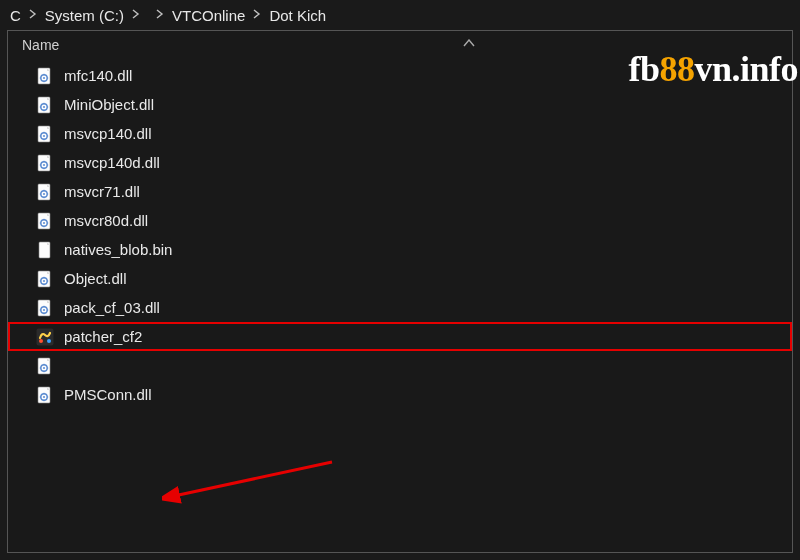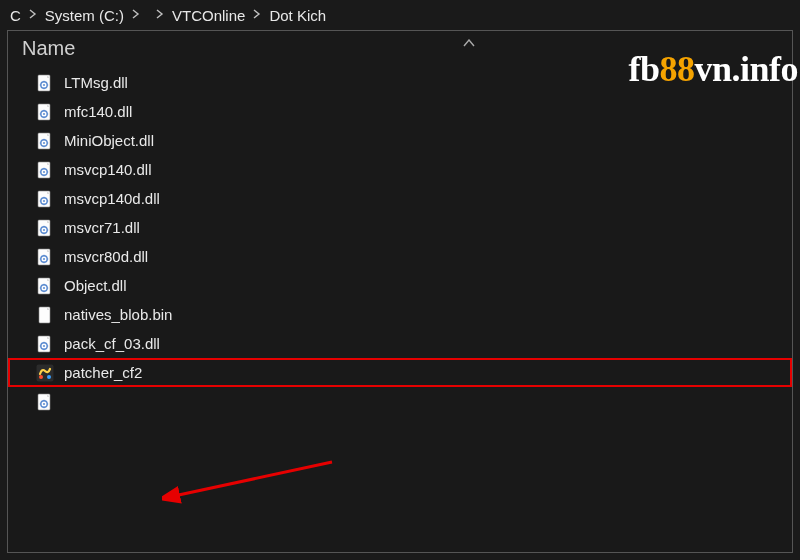--- a/index.html
+++ b/index.html
@@ -22,21 +22,21 @@
   .breadcrumb .sep { margin: 0 8px; color: #c0c0c0; font-size: 11px; }
   .content-wrapper {
     position: absolute;
     top: 30px; left: 7px; right: 7px; bottom: 7px;
     border: 1px solid #555;
     background: #191919;
   }
   .col-header {
     display: flex; align-items: center;
     padding: 6px 12px 6px 14px;
-    font-size: 20px;
+    font-size: 14px;
     color: #d0d0d0;
     border-bottom: 0;
     position: relative;
   }
   .col-header .name-col { flex: 1; }
   .col-header .sort-caret {
     position: absolute;
     left: 455px; top: 6px;
     font-size: 11px;
     color: #aaa;
@@ -135,35 +135,20 @@
             <rect x="2" y="1" width="12" height="16" rx="1" fill="#fdfdfd" stroke="#888" stroke-width="0.6"></rect>
             <path d="M11 1 L14 4 L11 4 Z" fill="#ddd"></path>
             <circle cx="8" cy="11" r="3.2" fill="none" stroke="#5b8bd0" stroke-width="1.4"></circle>
             <circle cx="8" cy="11" r="1" fill="#5b8bd0"></circle>
             <rect x="7.4" y="6.8" width="1.2" height="1.4" fill="#5b8bd0"></rect>
             <rect x="7.4" y="13.8" width="1.2" height="1.4" fill="#5b8bd0"></rect>
             <rect x="3.8" y="10.4" width="1.4" height="1.2" fill="#5b8bd0"></rect>
             <rect x="10.8" y="10.4" width="1.4" height="1.2" fill="#5b8bd0"></rect>
           </svg>
         </span>
-        <span class="file-name">LTMsg.dll</span>
-      </div>
-      <div class="file-row">
-        <span class="file-icon">
-          <svg viewBox="0 0 18 18">
-            <rect x="2" y="1" width="12" height="16" rx="1" fill="#fdfdfd" stroke="#888" stroke-width="0.6"></rect>
-            <path d="M11 1 L14 4 L11 4 Z" fill="#ddd"></path>
-            <circle cx="8" cy="11" r="3.2" fill="none" stroke="#5b8bd0" stroke-width="1.4"></circle>
-            <circle cx="8" cy="11" r="1" fill="#5b8bd0"></circle>
-            <rect x="7.4" y="6.8" width="1.2" height="1.4" fill="#5b8bd0"></rect>
-            <rect x="7.4" y="13.8" width="1.2" height="1.4" fill="#5b8bd0"></rect>
-            <rect x="3.8" y="10.4" width="1.4" height="1.2" fill="#5b8bd0"></rect>
-            <rect x="10.8" y="10.4" width="1.4" height="1.2" fill="#5b8bd0"></rect>
-          </svg>
-        </span>
         <span class="file-name">mfc140.dll</span>
       </div>
       <div class="file-row">
         <span class="file-icon">
           <svg viewBox="0 0 18 18">
             <rect x="2" y="1" width="12" height="16" rx="1" fill="#fdfdfd" stroke="#888" stroke-width="0.6"></rect>
             <path d="M11 1 L14 4 L11 4 Z" fill="#ddd"></path>
             <circle cx="8" cy="11" r="3.2" fill="none" stroke="#5b8bd0" stroke-width="1.4"></circle>
             <circle cx="8" cy="11" r="1" fill="#5b8bd0"></circle>
             <rect x="7.4" y="6.8" width="1.2" height="1.4" fill="#5b8bd0"></rect>
@@ -230,40 +215,40 @@
             <rect x="7.4" y="13.8" width="1.2" height="1.4" fill="#5b8bd0"></rect>
             <rect x="3.8" y="10.4" width="1.4" height="1.2" fill="#5b8bd0"></rect>
             <rect x="10.8" y="10.4" width="1.4" height="1.2" fill="#5b8bd0"></rect>
           </svg>
         </span>
         <span class="file-name">msvcr80d.dll</span>
       </div>
       <div class="file-row">
         <span class="file-icon">
           <svg viewBox="0 0 18 18">
+            <rect x="3" y="1" width="11" height="16" rx="1" fill="#fdfdfd" stroke="#888" stroke-width="0.6"></rect>
+            <path d="M11 1 L14 4 L11 4 Z" fill="#ddd"></path>
+          </svg>
+        </span>
+        <span class="file-name">natives_blob.bin</span>
+      </div>
+      <div class="file-row">
+        <span class="file-icon">
+          <svg viewBox="0 0 18 18">
             <rect x="2" y="1" width="12" height="16" rx="1" fill="#fdfdfd" stroke="#888" stroke-width="0.6"></rect>
             <path d="M11 1 L14 4 L11 4 Z" fill="#ddd"></path>
             <circle cx="8" cy="11" r="3.2" fill="none" stroke="#5b8bd0" stroke-width="1.4"></circle>
             <circle cx="8" cy="11" r="1" fill="#5b8bd0"></circle>
             <rect x="7.4" y="6.8" width="1.2" height="1.4" fill="#5b8bd0"></rect>
             <rect x="7.4" y="13.8" width="1.2" height="1.4" fill="#5b8bd0"></rect>
             <rect x="3.8" y="10.4" width="1.4" height="1.2" fill="#5b8bd0"></rect>
             <rect x="10.8" y="10.4" width="1.4" height="1.2" fill="#5b8bd0"></rect>
           </svg>
         </span>
         <span class="file-name">Object.dll</span>
-      </div>
-      <div class="file-row">
-        <span class="file-icon">
-          <svg viewBox="0 0 18 18">
-            <rect x="3" y="1" width="11" height="16" rx="1" fill="#fdfdfd" stroke="#888" stroke-width="0.6"></rect>
-            <path d="M11 1 L14 4 L11 4 Z" fill="#ddd"></path>
-          </svg>
-        </span>
-        <span class="file-name">natives_blob.bin</span>
       </div>
       <div class="file-row">
         <span class="file-icon">
           <svg viewBox="0 0 18 18">
             <rect x="2" y="1" width="12" height="16" rx="1" fill="#fdfdfd" stroke="#888" stroke-width="0.6"></rect>
             <path d="M11 1 L14 4 L11 4 Z" fill="#ddd"></path>
             <circle cx="8" cy="11" r="3.2" fill="none" stroke="#5b8bd0" stroke-width="1.4"></circle>
             <circle cx="8" cy="11" r="1" fill="#5b8bd0"></circle>
             <rect x="7.4" y="6.8" width="1.2" height="1.4" fill="#5b8bd0"></rect>
             <rect x="7.4" y="13.8" width="1.2" height="1.4" fill="#5b8bd0"></rect>
@@ -290,20 +275,35 @@
             <rect x="2" y="1" width="12" height="16" rx="1" fill="#fdfdfd" stroke="#888" stroke-width="0.6"></rect>
             <path d="M11 1 L14 4 L11 4 Z" fill="#ddd"></path>
             <circle cx="8" cy="11" r="3.2" fill="none" stroke="#5b8bd0" stroke-width="1.4"></circle>
             <circle cx="8" cy="11" r="1" fill="#5b8bd0"></circle>
             <rect x="7.4" y="6.8" width="1.2" height="1.4" fill="#5b8bd0"></rect>
             <rect x="7.4" y="13.8" width="1.2" height="1.4" fill="#5b8bd0"></rect>
             <rect x="3.8" y="10.4" width="1.4" height="1.2" fill="#5b8bd0"></rect>
             <rect x="10.8" y="10.4" width="1.4" height="1.2" fill="#5b8bd0"></rect>
           </svg>
         </span>
+      </div>
+      <div class="file-row">
+        <span class="file-icon">
+          <svg viewBox="0 0 18 18">
+            <rect x="2" y="1" width="12" height="16" rx="1" fill="#fdfdfd" stroke="#888" stroke-width="0.6"></rect>
+            <path d="M11 1 L14 4 L11 4 Z" fill="#ddd"></path>
+            <circle cx="8" cy="11" r="3.2" fill="none" stroke="#5b8bd0" stroke-width="1.4"></circle>
+            <circle cx="8" cy="11" r="1" fill="#5b8bd0"></circle>
+            <rect x="7.4" y="6.8" width="1.2" height="1.4" fill="#5b8bd0"></rect>
+            <rect x="7.4" y="13.8" width="1.2" height="1.4" fill="#5b8bd0"></rect>
+            <rect x="3.8" y="10.4" width="1.4" height="1.2" fill="#5b8bd0"></rect>
+            <rect x="10.8" y="10.4" width="1.4" height="1.2" fill="#5b8bd0"></rect>
+          </svg>
+        </span>
+        <span class="file-name">PMSConn.dll</span>
       </div>
     </div>
 </div>
 
 <div class="watermark">
   <span class="w1">fb</span><span class="w2">88</span><span class="w3">vn.info</span>
 </div>
 
 <div class="arrow-annotation">
   <svg width="180" height="60" viewBox="0 0 180 60">

